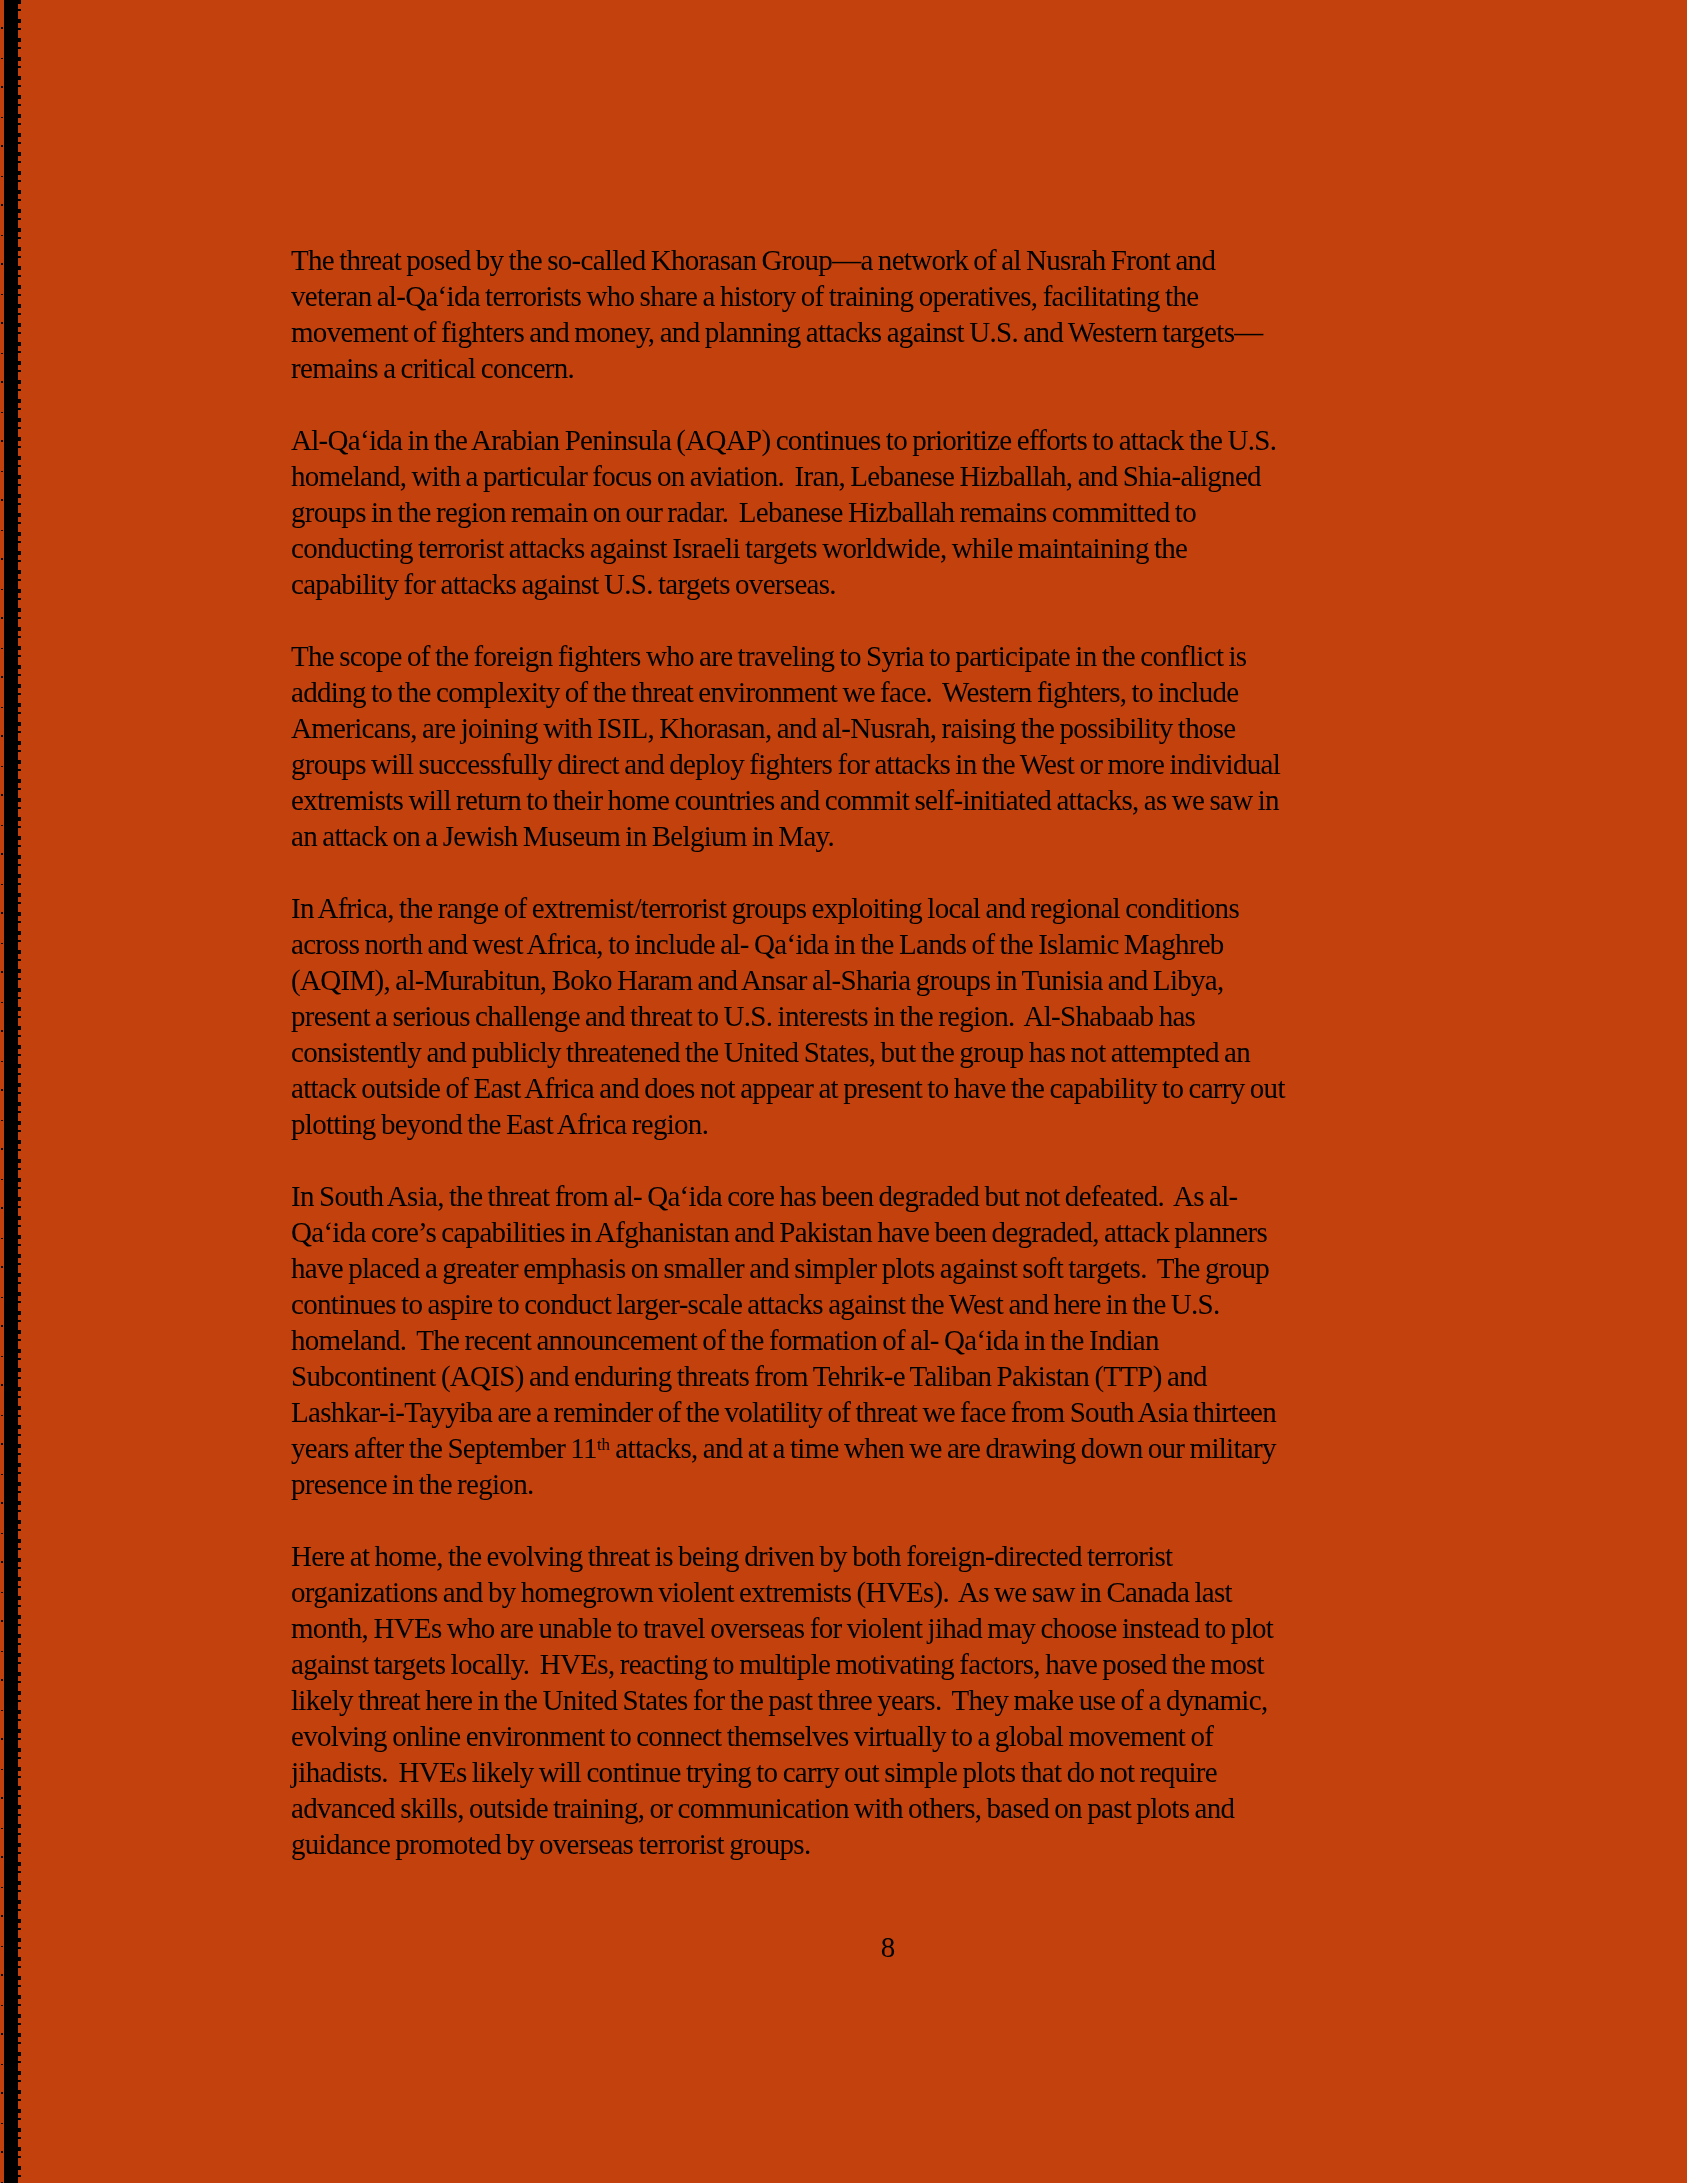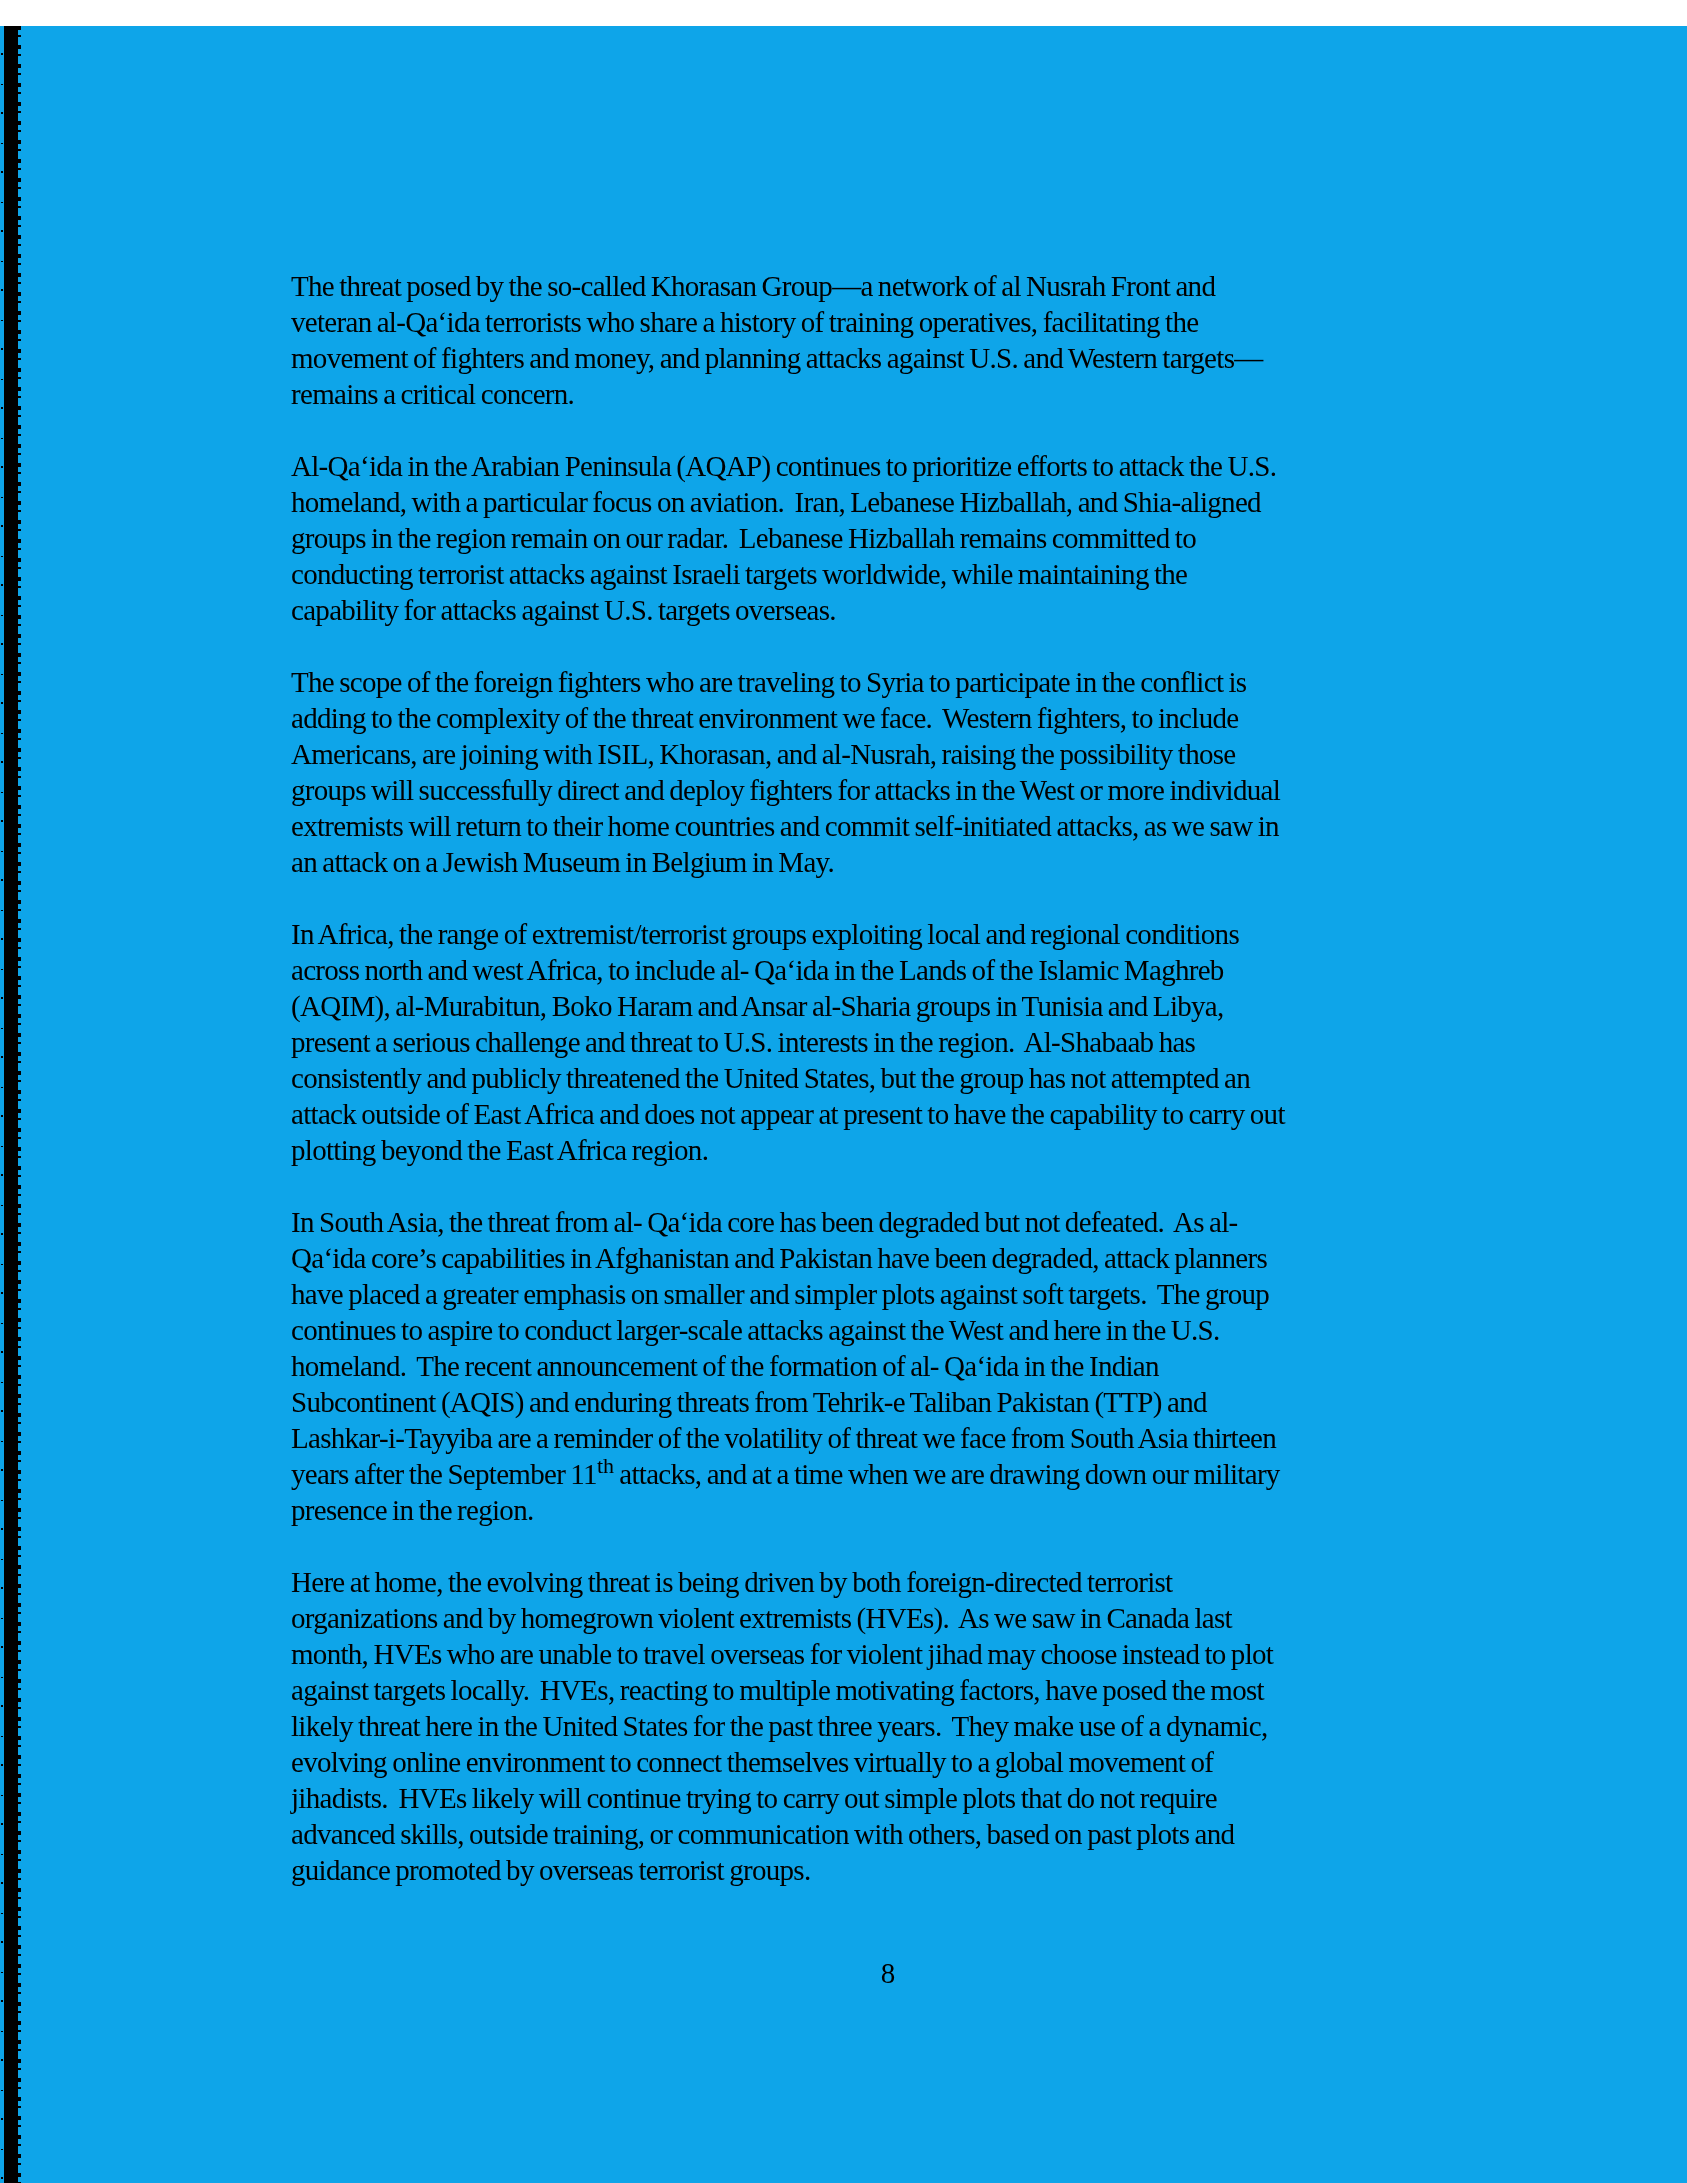--- a/index.html
+++ b/index.html
@@ -11,22 +11,21 @@
     height: 2183px;
     background: #ffffff;
     position: relative;
     font-family: "Liberation Serif", "DejaVu Serif", serif;
     color: #000000;
     overflow: hidden;
   }
   .page {
     position: absolute;
     inset: 0;
-    background: #0ea5e9;
-    margin-top: 26px;
+    background: #c2410c;
   }
   
   .scan-bar {
     position: absolute;
     left: 4px;
     top: 0;
     width: 14px;
     height: 2183px;
     background: #000000;
   }
@@ -71,21 +70,21 @@
     font-size: 29px;
     line-height: 36px;
     letter-spacing: -0.7px;
     word-spacing: -1.3px;
     white-space: pre;
   }
   .para:last-child {
     margin-bottom: 0;
   }
   sup.sup {
-    font-size: 22px;
+    font-size: 17px;
     line-height: 0;
     position: relative;
     top: -0.5em;
     vertical-align: baseline;
     letter-spacing: 0;
   }
   .page-number {
     position: absolute;
     left: 291px;
     top: 1929px;

